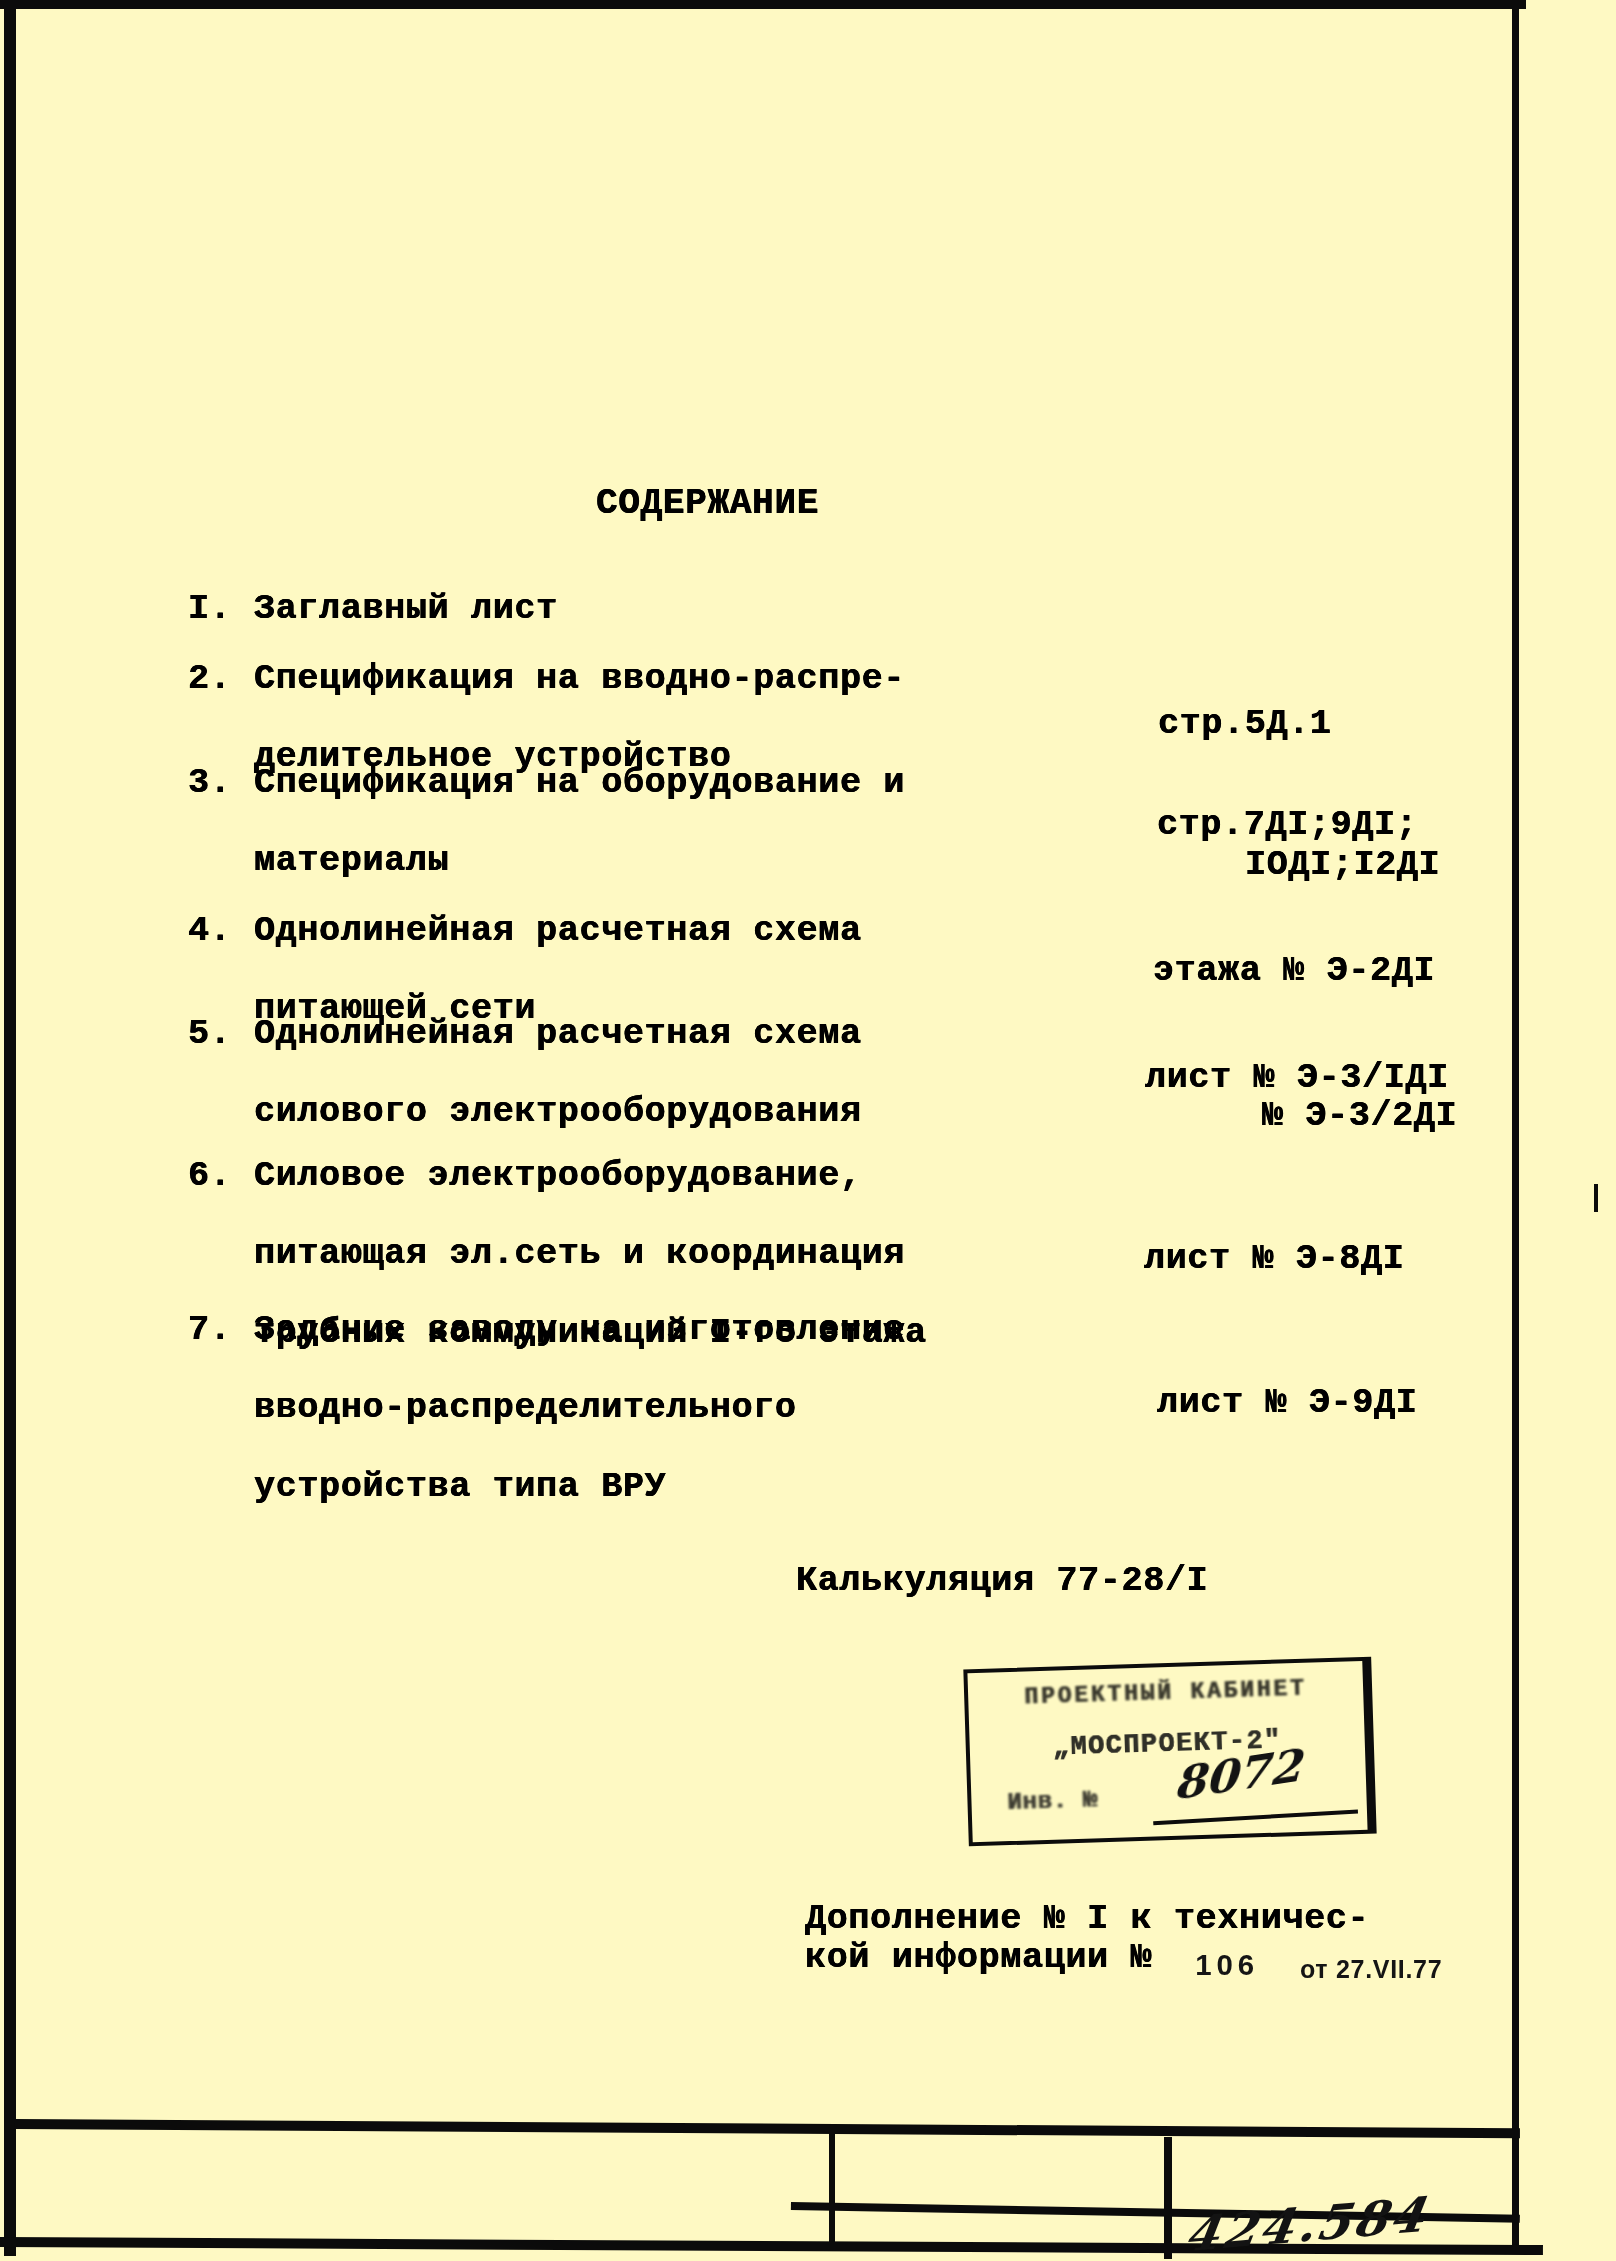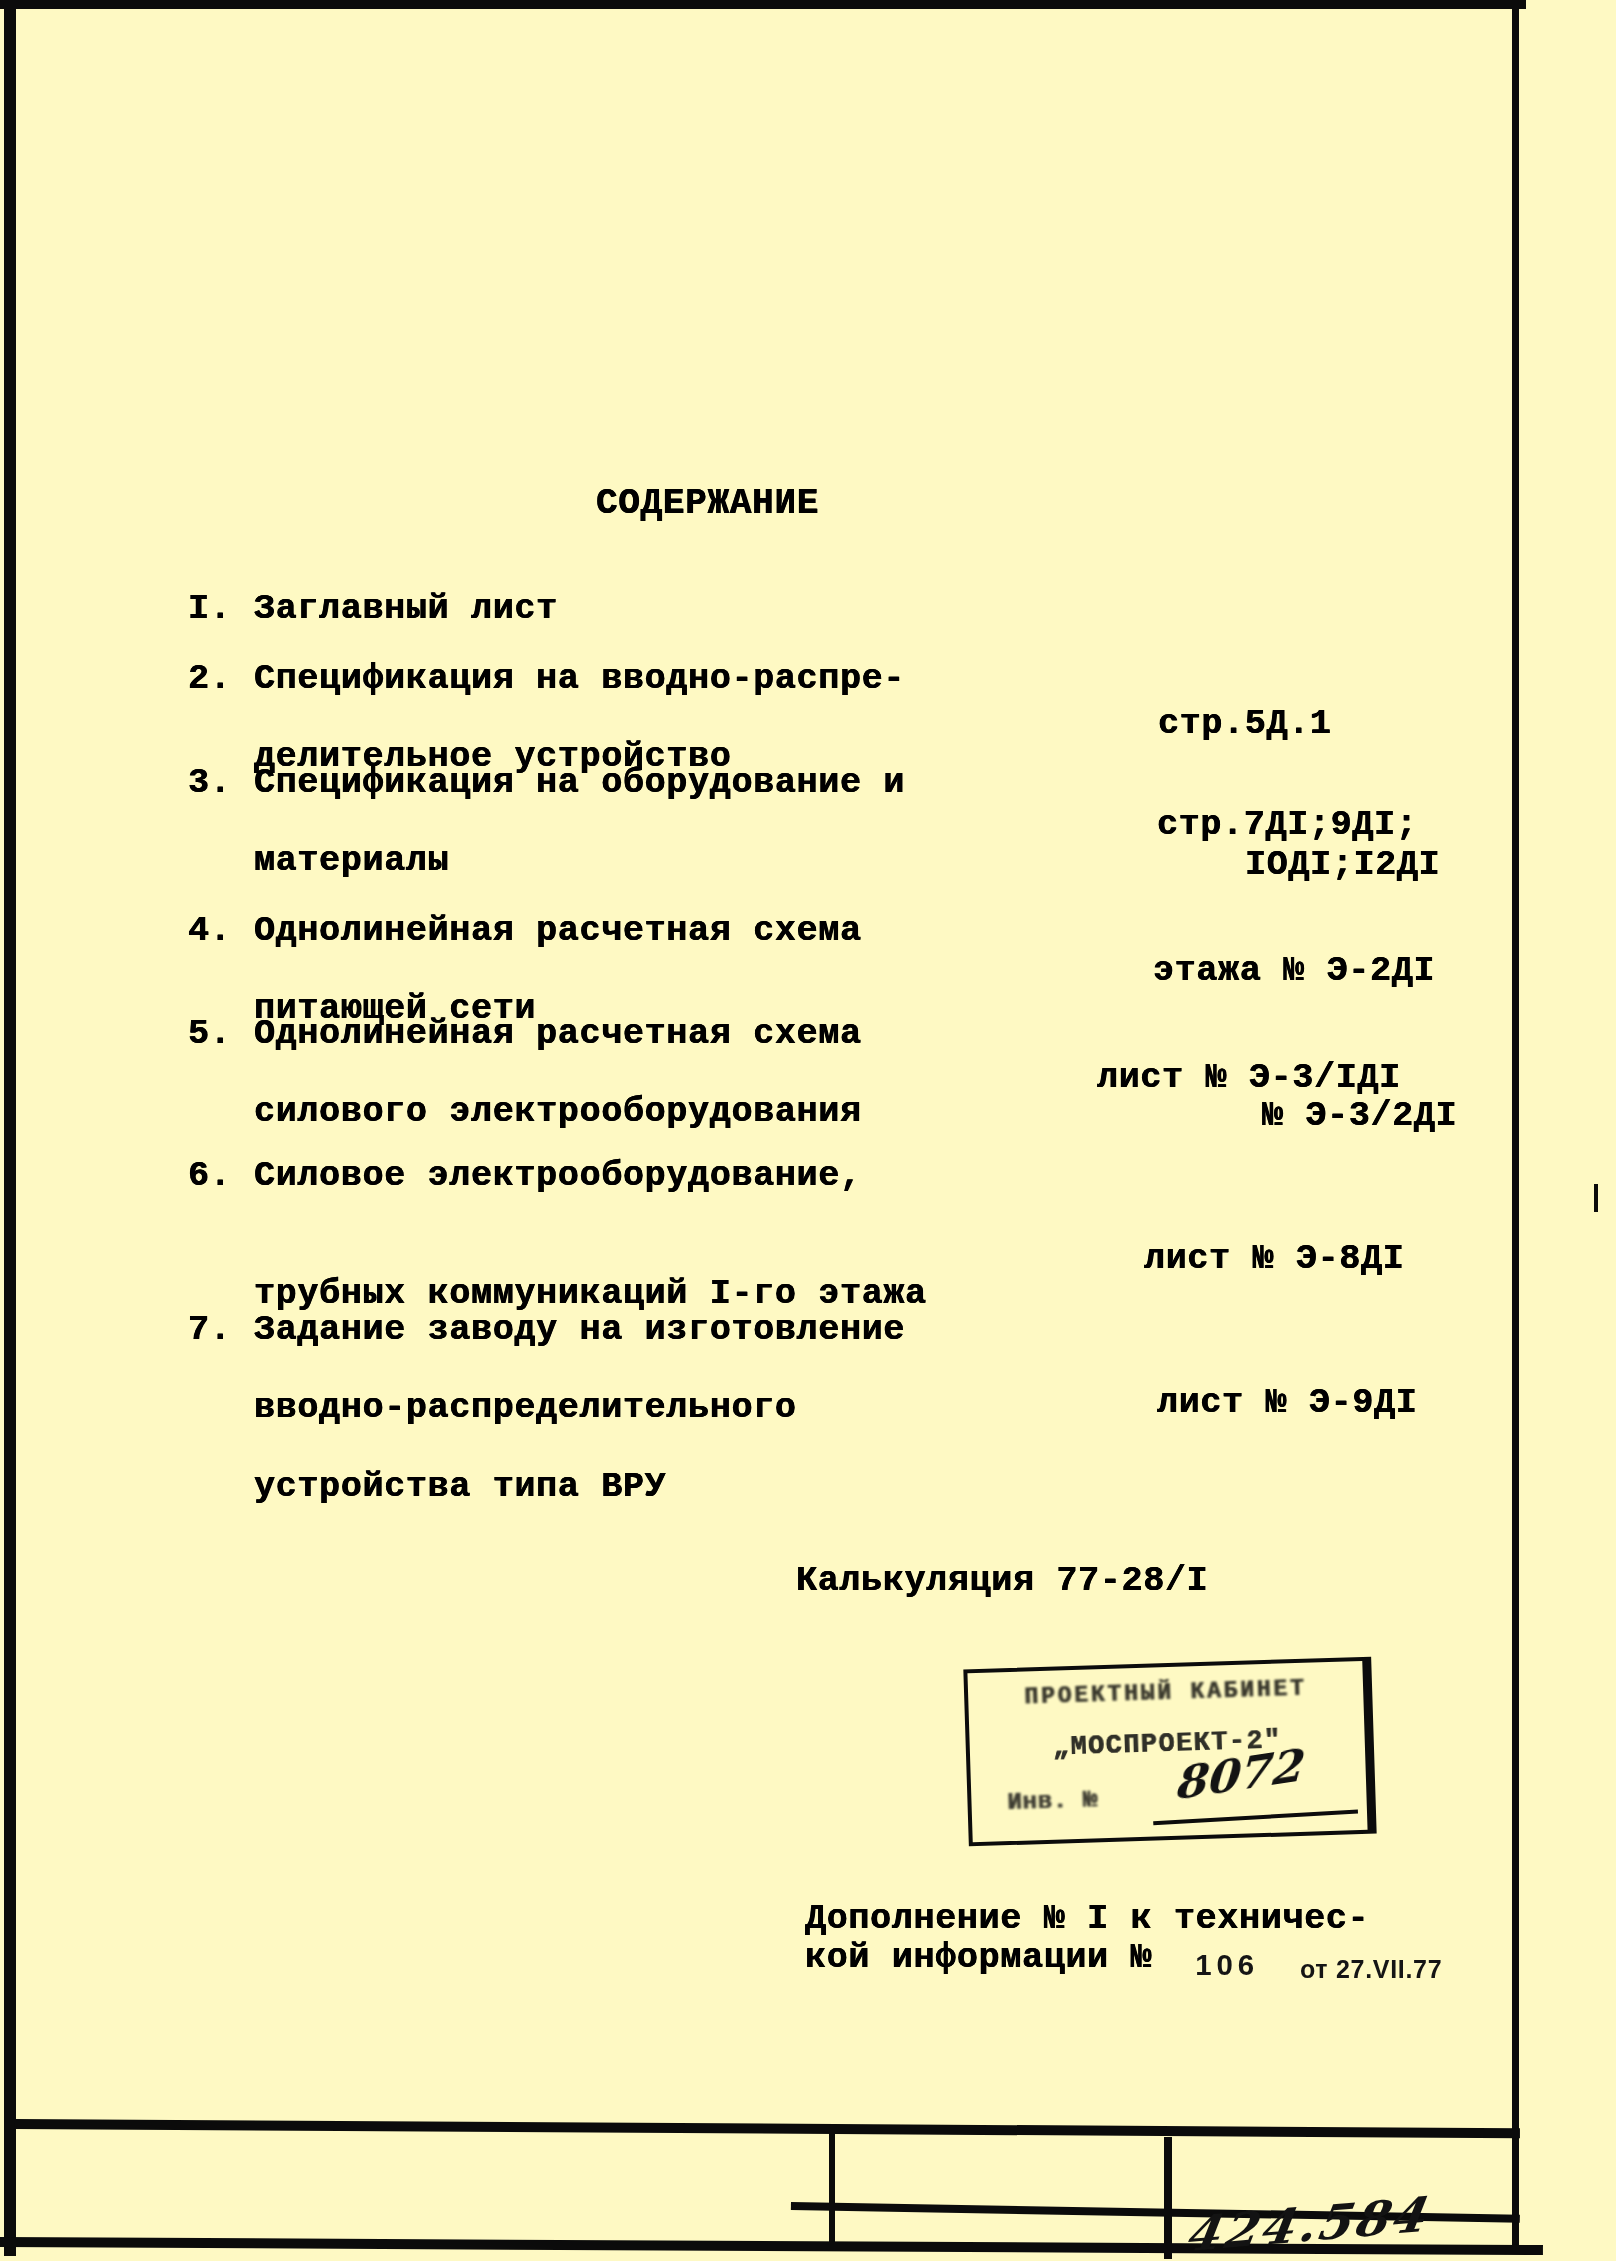--- a/index.html
+++ b/index.html
@@ -103,27 +103,28 @@
   </div>
   <div class="typed" style="left:1153px;top:952px;">этажа № Э-2ДI</div>
 
   <div class="item" style="top:1015px;">
     <span class="typed num">5.</span>
     <div class="lines">
       <div class="typed line" style="position:relative;">Однолинейная расчетная схема</div>
       <div class="typed line" style="position:relative;top:39px;">силового электрооборудования</div>
     </div>
   </div>
-  <div class="typed" style="left:1097px;top:1059px;">лист № Э-3/IДI</div>
+  <div class="typed" style="left:1145px;top:1059px;">лист № Э-3/IДI</div>
   <div class="typed" style="left:1262px;top:1097px;">№ Э-3/2ДI</div>
 
   <div class="item" style="top:1157px;">
     <span class="typed num">6.</span>
     <div class="lines">
       <div class="typed line" style="position:relative;">Силовое электрооборудование,</div>
+      <div class="typed line" style="position:relative;top:39px;">питающая эл.сеть и координация</div>
       <div class="typed line" style="position:relative;top:79px;">трубных коммуникаций I-го этажа</div>
     </div>
   </div>
   <div class="typed" style="left:1144px;top:1240px;">лист № Э-8ДI</div>
 
   <div class="item" style="top:1311px;">
     <span class="typed num">7.</span>
     <div class="lines">
       <div class="typed line" style="position:relative;">Задание заводу на изготовление</div>
       <div class="typed line" style="position:relative;top:39px;">вводно-распределительного</div>

